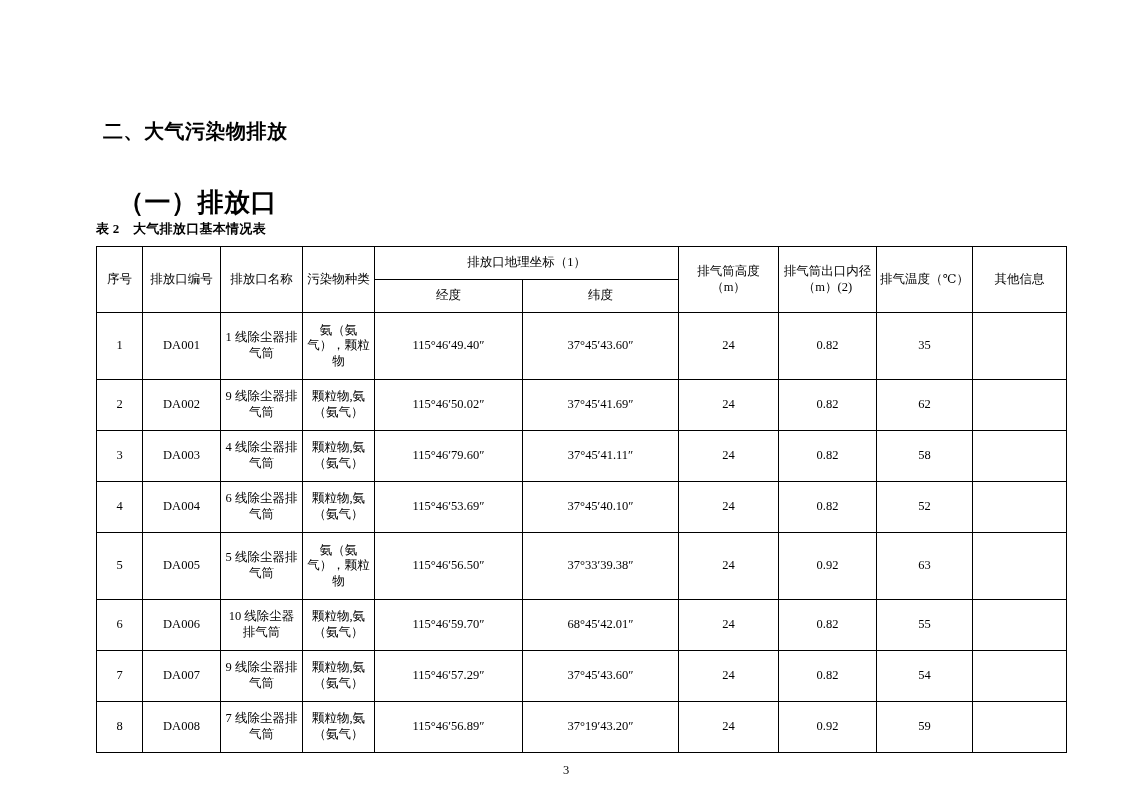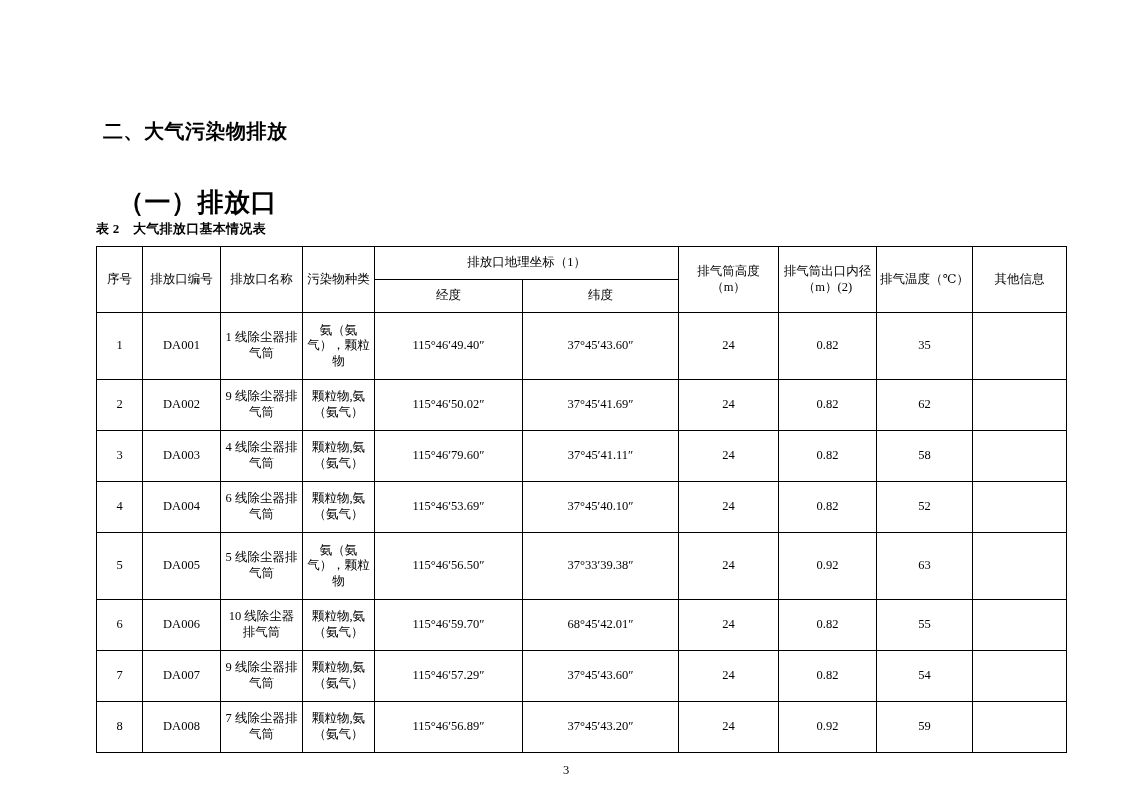--- a/index.html
+++ b/index.html
@@ -214,21 +214,21 @@
           <td>0.82</td>
           <td>54</td>
           <td></td>
         </tr>
         <tr class="body-row">
           <td>8</td>
           <td>DA008</td>
           <td>7 线除尘器排气筒</td>
           <td>颗粒物,氨（氨气）</td>
           <td class="nowrapcell">115°46′56.89″</td>
-          <td class="nowrapcell">37°45′43.20″</td>
+          <td class="nowrapcell">37°19′43.20″</td>
           <td>24</td>
           <td>0.92</td>
           <td>59</td>
           <td></td>
         </tr>
       </tbody>
     </table>
 
     <div class="page-number">3</div>
 

